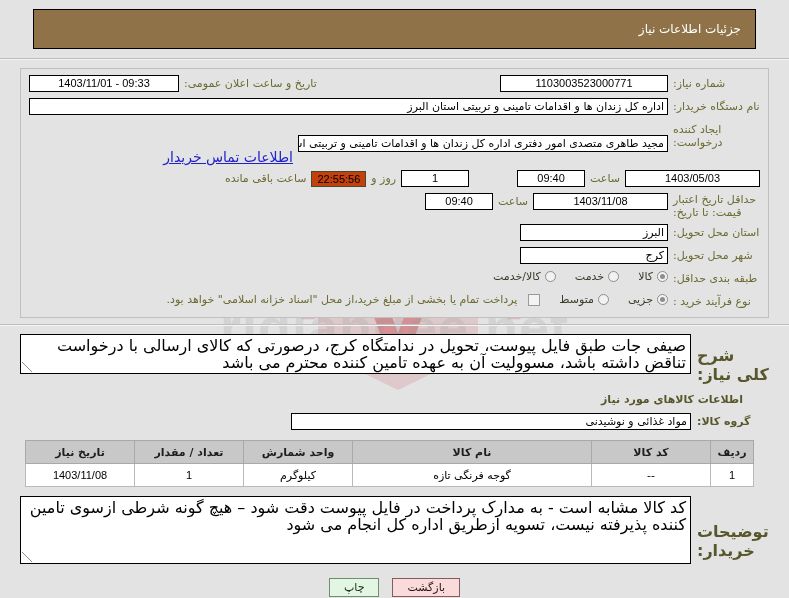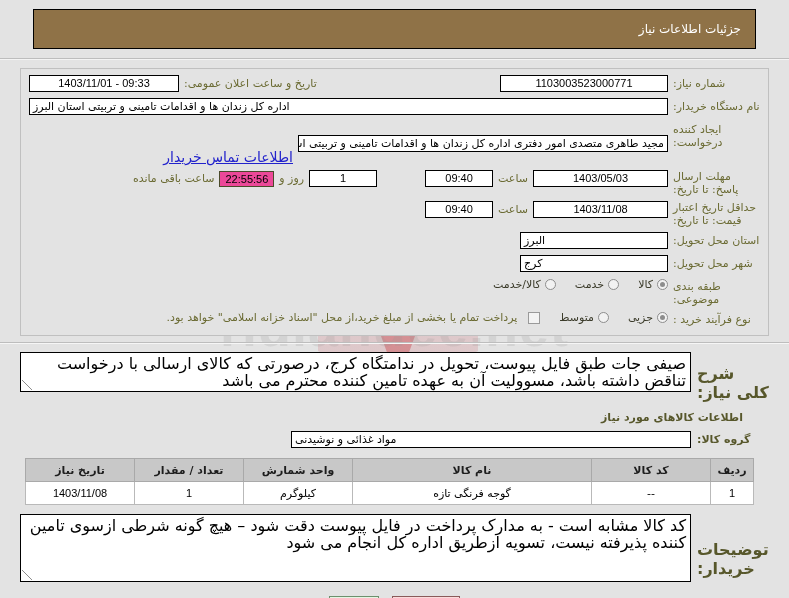--- a/index.html
+++ b/index.html
@@ -158,40 +158,40 @@
     line-height: 15px;
     font-size: 11px;
     padding: 0 3px;
     box-sizing: border-box;
     color: #000;
     text-align: center;
     font-family: "DejaVu Sans", "Liberation Sans", sans-serif;
     overflow: hidden;
     white-space: nowrap;
   }
-  .inp.right { text-align: left; }
+  .inp.right { text-align: right; }
   .inp.num   { font-family: "Liberation Sans", sans-serif; direction: ltr; }
 
   .w-need-no   { width: 168px; }
   .w-pub-date  { width: 150px; }
   .w-org       { width: 214px; }
   .w-creator   { width: 370px; }
   .w-date      { width: 135px; }
   .w-time      { width: 68px; }
   .w-days      { width: 68px; }
   .w-province  { width: 148px; }
   .w-city      { width: 148px; }
   .w-group     { width: 400px; }
 
   .ftext {
     color: #6b6b33;
     font-size: 11px;
   }
   .countdown {
-    background: #ec4899;
+    background: #c2410c;
     border: 1px solid #4a4a2a;
     padding: 1px 5px;
     font-family: "Liberation Sans", sans-serif;
     font-size: 11px;
     direction: ltr;
   }
   .link {
     color: #2222cc;
     text-decoration: underline;
     font-size: 14px;
@@ -413,21 +413,20 @@
 
       <div class="frow">
         <div class="flabel">ایجاد کننده درخواست:</div>
         <div class="fbody">
           <div class="inp right w-creator">مجید طاهری متصدی امور دفتری اداره کل زندان ها و اقدامات تامینی و تربیتی اس</div>
           <span class="link">اطلاعات تماس خریدار</span>
         </div>
       </div>
 
       <div class="frow">
-        <div class="flabel two-line">مهلت ارسال پاسخ: تا تاریخ:</div>
         <div class="fbody">
           <div class="inp num w-date">1403/05/03</div>
           <span class="ftext">ساعت</span>
           <div class="inp num w-time">09:40</div>
           <div style="width:38px;"></div>
           <div class="inp num w-days">1</div>
           <span class="ftext">روز و</span>
           <span class="countdown">22:55:56</span>
           <span class="ftext">ساعت باقی مانده</span>
         </div>
@@ -450,21 +449,21 @@
       </div>
 
       <div class="frow">
         <div class="flabel">شهر محل تحویل:</div>
         <div class="fbody">
           <div class="inp right w-city">کرج</div>
         </div>
       </div>
 
       <div class="frow">
-        <div class="flabel">طبقه بندی موضوعی:</div>
+        <div class="flabel">طبقه بندی حداقل:</div>
         <div class="fbody">
           <span class="radio-opt">
             <span class="radio on"></span>
             <span class="radio-label">کالا</span>
           </span>
           <span class="radio-opt">
             <span class="radio"></span>
             <span class="radio-label">خدمت</span>
           </span>
           <span class="radio-opt">

